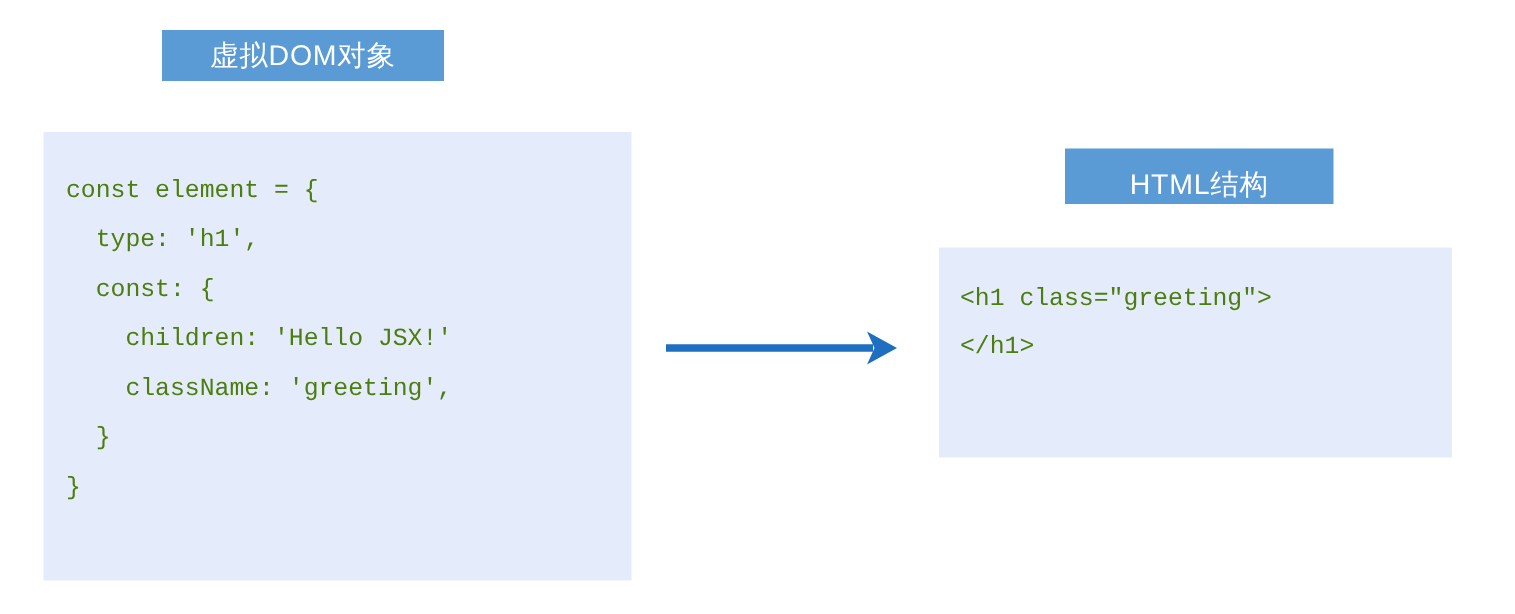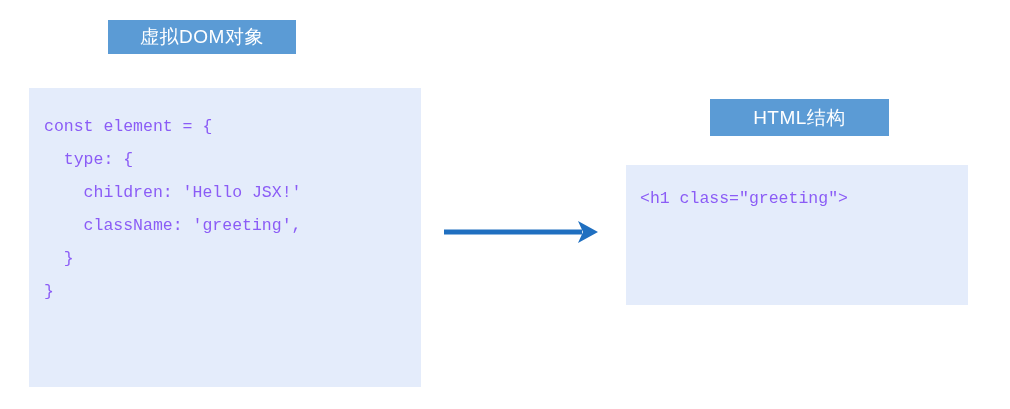--- a/index.html
+++ b/index.html
@@ -39,20 +39,21 @@
     width: 188px;
     height: 34px;
     font-size: 19px;
   }
   #chip-html {
     left: 710px;
     top: 99px;
     width: 179px;
     height: 37px;
     font-size: 19px;
+    align-items: flex-end;
   }
 
   
   .code-panel {
     position: absolute;
     background: #e4ecfb;
     box-sizing: border-box;
     font-family: "Liberation Mono", monospace;
     color: #2f2f2f;
     overflow: hidden;
@@ -70,21 +71,21 @@
     width: 342px;
     height: 140px;
     padding: 18px 0 0 0;
   }
   .code-line {
     font-family: "Liberation Mono", monospace;
     font-size: 16.5px;
     line-height: 33px;
     height: 33px;
     white-space: pre;
-    color: #8b5cf6;
+    color: #4d7c0f;
     padding-left: 15px;
   }
   #panel-html .code-line {
     padding-left: 14px;
     font-size: 16.5px;
     line-height: 32px;
     height: 32px;
   }
 
   
@@ -100,35 +101,37 @@
 <body>
 
 <div id="canvas">
 
   <div class="chip" id="chip-vdom">
     <span>虚拟DOM对象</span>
   </div>
 
   <div class="code-panel" id="panel-vdom">
     <div class="code-line">const element = {</div>
-    <div class="code-line">  type: {</div>
+    <div class="code-line">  type: 'h1',</div>
+    <div class="code-line">  const: {</div>
     <div class="code-line">    children: 'Hello JSX!'</div>
     <div class="code-line">    className: 'greeting',</div>
     <div class="code-line">  }</div>
     <div class="code-line">}</div>
   </div>
 
   <div id="arrow">
     <svg width="156" height="32" viewBox="0 0 156 32" xmlns="http://www.w3.org/2000/svg">
       <line x1="0" y1="16" x2="138" y2="16" stroke="#1f6fc0" stroke-width="5"></line>
       <polygon points="134,5 154,16 134,27 139,16" fill="#1f6fc0"></polygon>
     </svg>
   </div>
 
   <div class="chip" id="chip-html">
     <span>HTML结构</span>
   </div>
 
   <div class="code-panel" id="panel-html">
     <div class="code-line">&lt;h1 class="greeting"&gt;</div>
+    <div class="code-line">&lt;/h1&gt;</div>
   </div>
 
 </div>
 
 </body></html>

